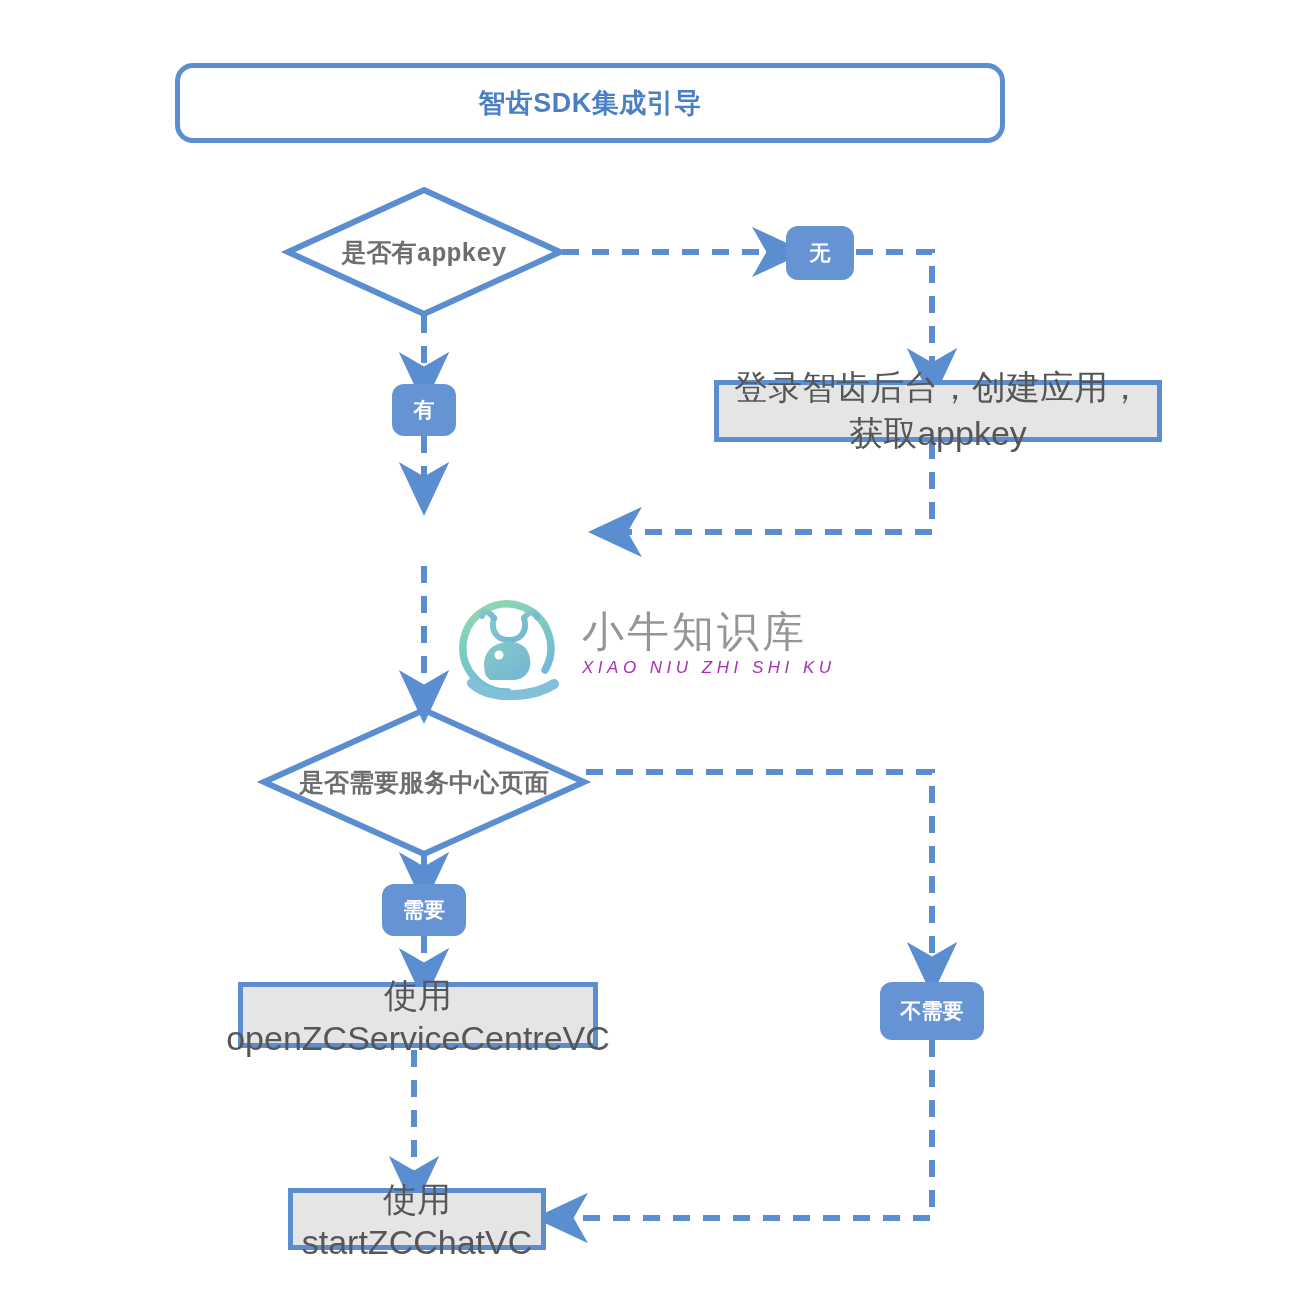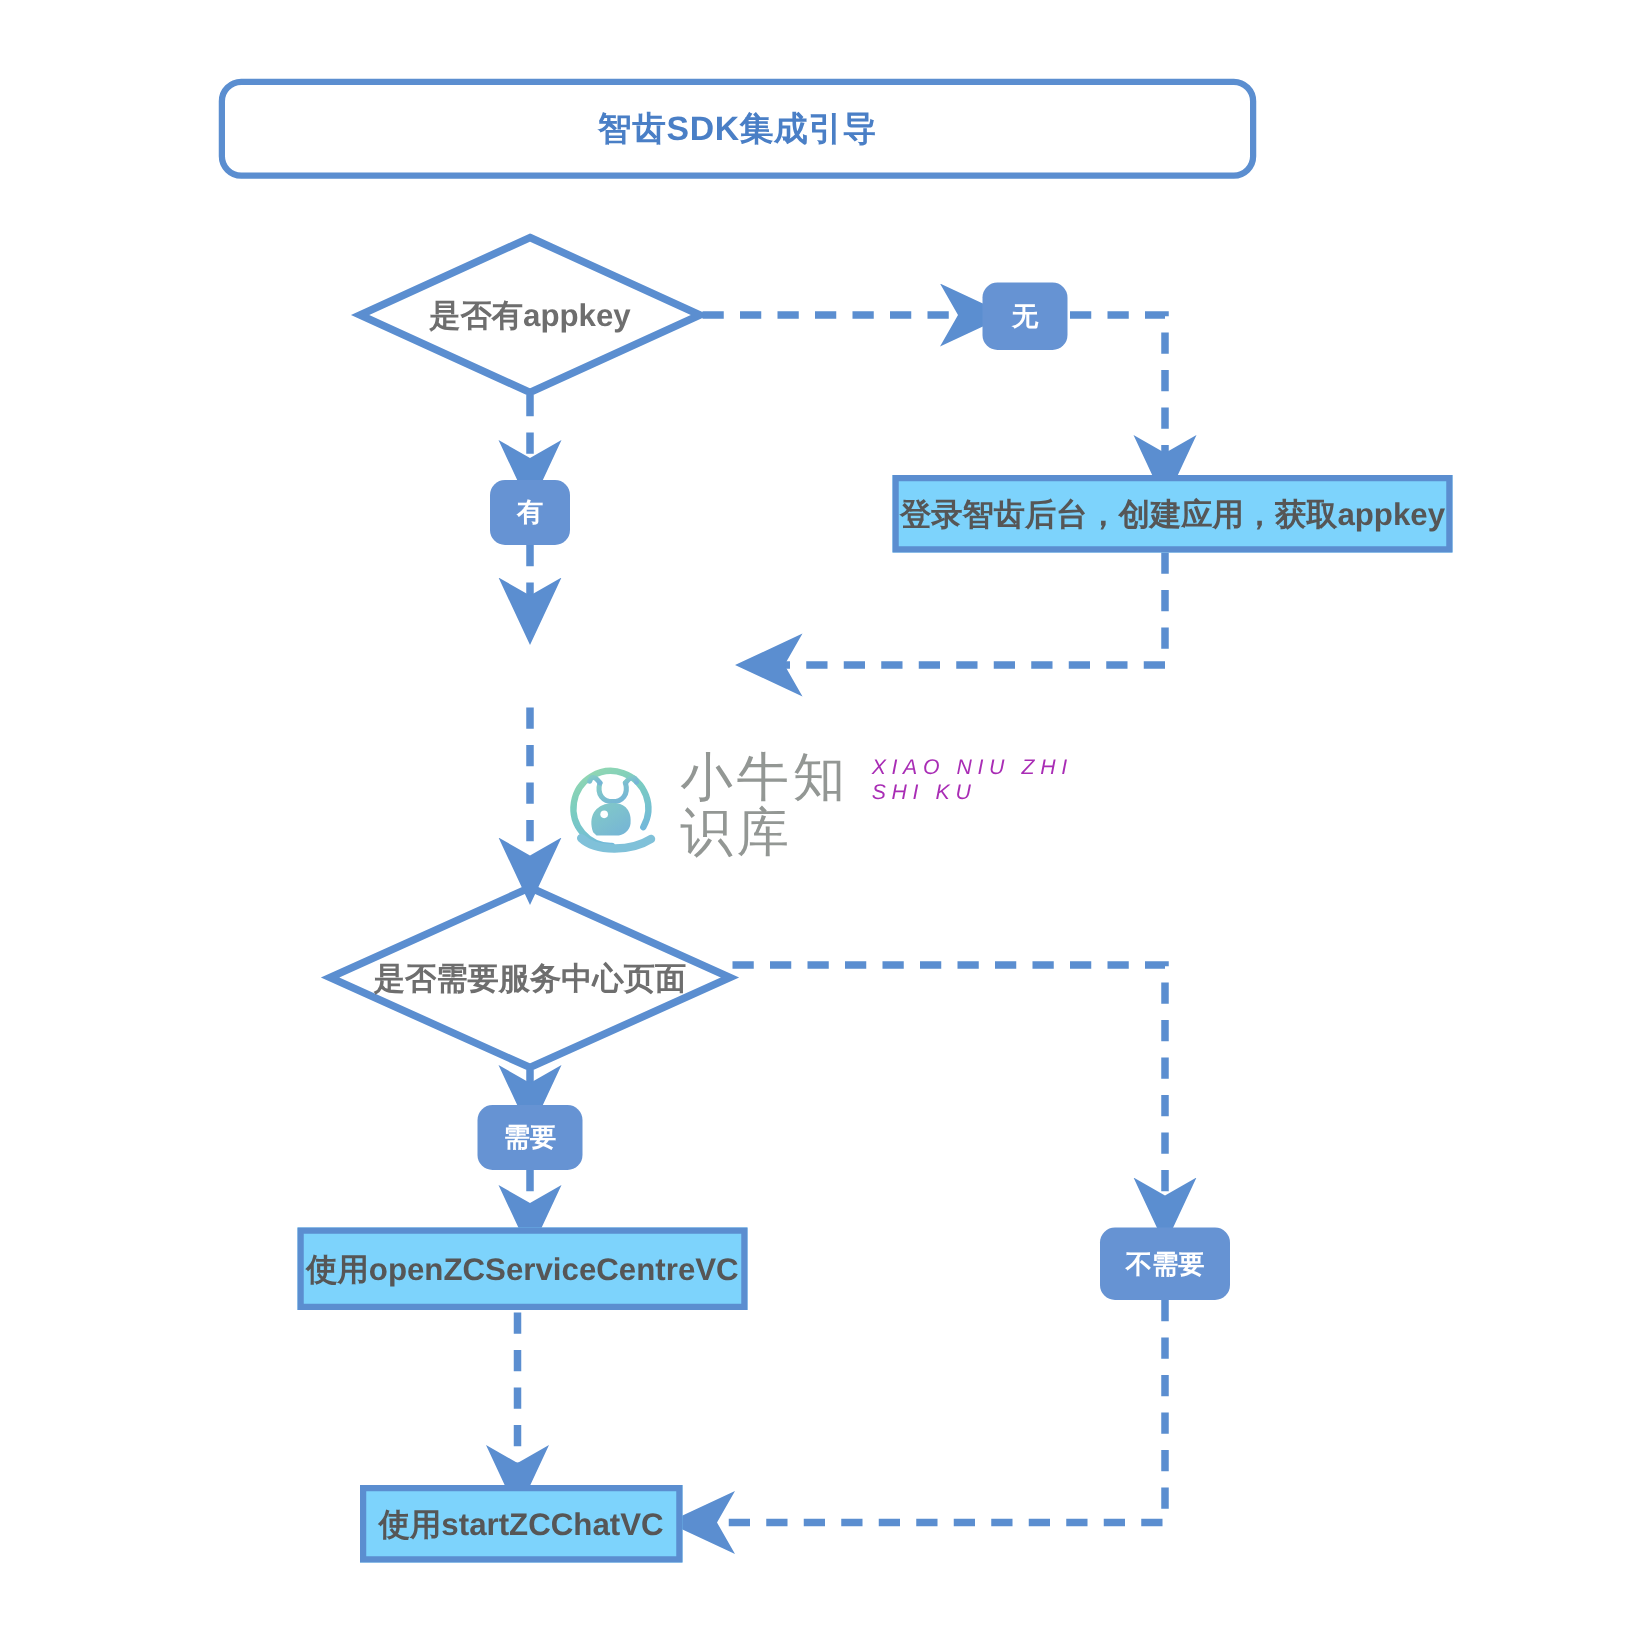--- a/index.html
+++ b/index.html
@@ -40,24 +40,24 @@
     border-radius: 18px;
     background: #ffffff;
     color: #4a7fc6;
     font-weight: bold;
     font-size: 27px;
     letter-spacing: 0.5px;
   }
   
   .proc-box {
     border: 5px solid #5b8ed0;
-    background: #7dd3fc;
+    background: #e5e5e5;
     color: #565656;
-    font-weight: bold;
-    font-size: 25px;
+    font-weight: normal;
+    font-size: 34px;
   }
   
   .diamond-label {
     position: absolute;
     display: flex;
     align-items: center;
     justify-content: center;
     color: #6e6e6e;
     font-weight: bold;
     font-size: 25px;
@@ -77,21 +77,21 @@
     left: 450px;
     top: 588px;
     width: 420px;
     height: 112px;
     display: flex;
     align-items: center;
     opacity: 0.92;
   }
   #watermark .wm-text {
     display: flex;
-    flex-direction: row;
+    flex-direction: column;
     justify-content: center;
     margin-left: 14px;
   }
   #watermark .wm-main {
     font-size: 42px;
     color: #8a8f8c;
     letter-spacing: 3px;
     line-height: 1.05;
   }
   #watermark .wm-sub {
@@ -136,21 +136,21 @@
 
     <path d="M424,936 L424,978" fill="none" stroke="#5b8ed0" stroke-width="6" stroke-dasharray="17,13" marker-end="url(#arrow)"></path>
 
     <path d="M414,1050 L414,1186" fill="none" stroke="#5b8ed0" stroke-width="6" stroke-dasharray="17,13" marker-end="url(#arrow)"></path>
 
     <path d="M932,1040 L932,1218 L558,1218" fill="none" stroke="#5b8ed0" stroke-width="6" stroke-dasharray="17,13" marker-end="url(#arrow)"></path>
   </svg>
 
   <div class="node title-box" style="left:175px; top:63px; width:830px; height:80px;">智齿SDK集成引导</div>
 
-  <div class="diamond-label" style="left:304px; top:232px; width:240px; height:40px;">是否有appkey</div>
+  <div class="diamond-label" style="left:304px; top:232px; width:240px; height:40px;font-family:Liberation Mono, monospace;">是否有appkey</div>
 
   <div class="node tag-box" style="left:786px; top:226px; width:68px; height:54px;">无</div>
 
   <div class="node tag-box" style="left:392px; top:384px; width:64px; height:52px;">有</div>
 
   <div class="node proc-box" style="left:714px; top:380px; width:448px; height:62px;">登录智齿后台，创建应用，获取appkey</div>
 
 
   <div id="watermark">
     <svg width="118" height="112" viewBox="0 0 118 112">

